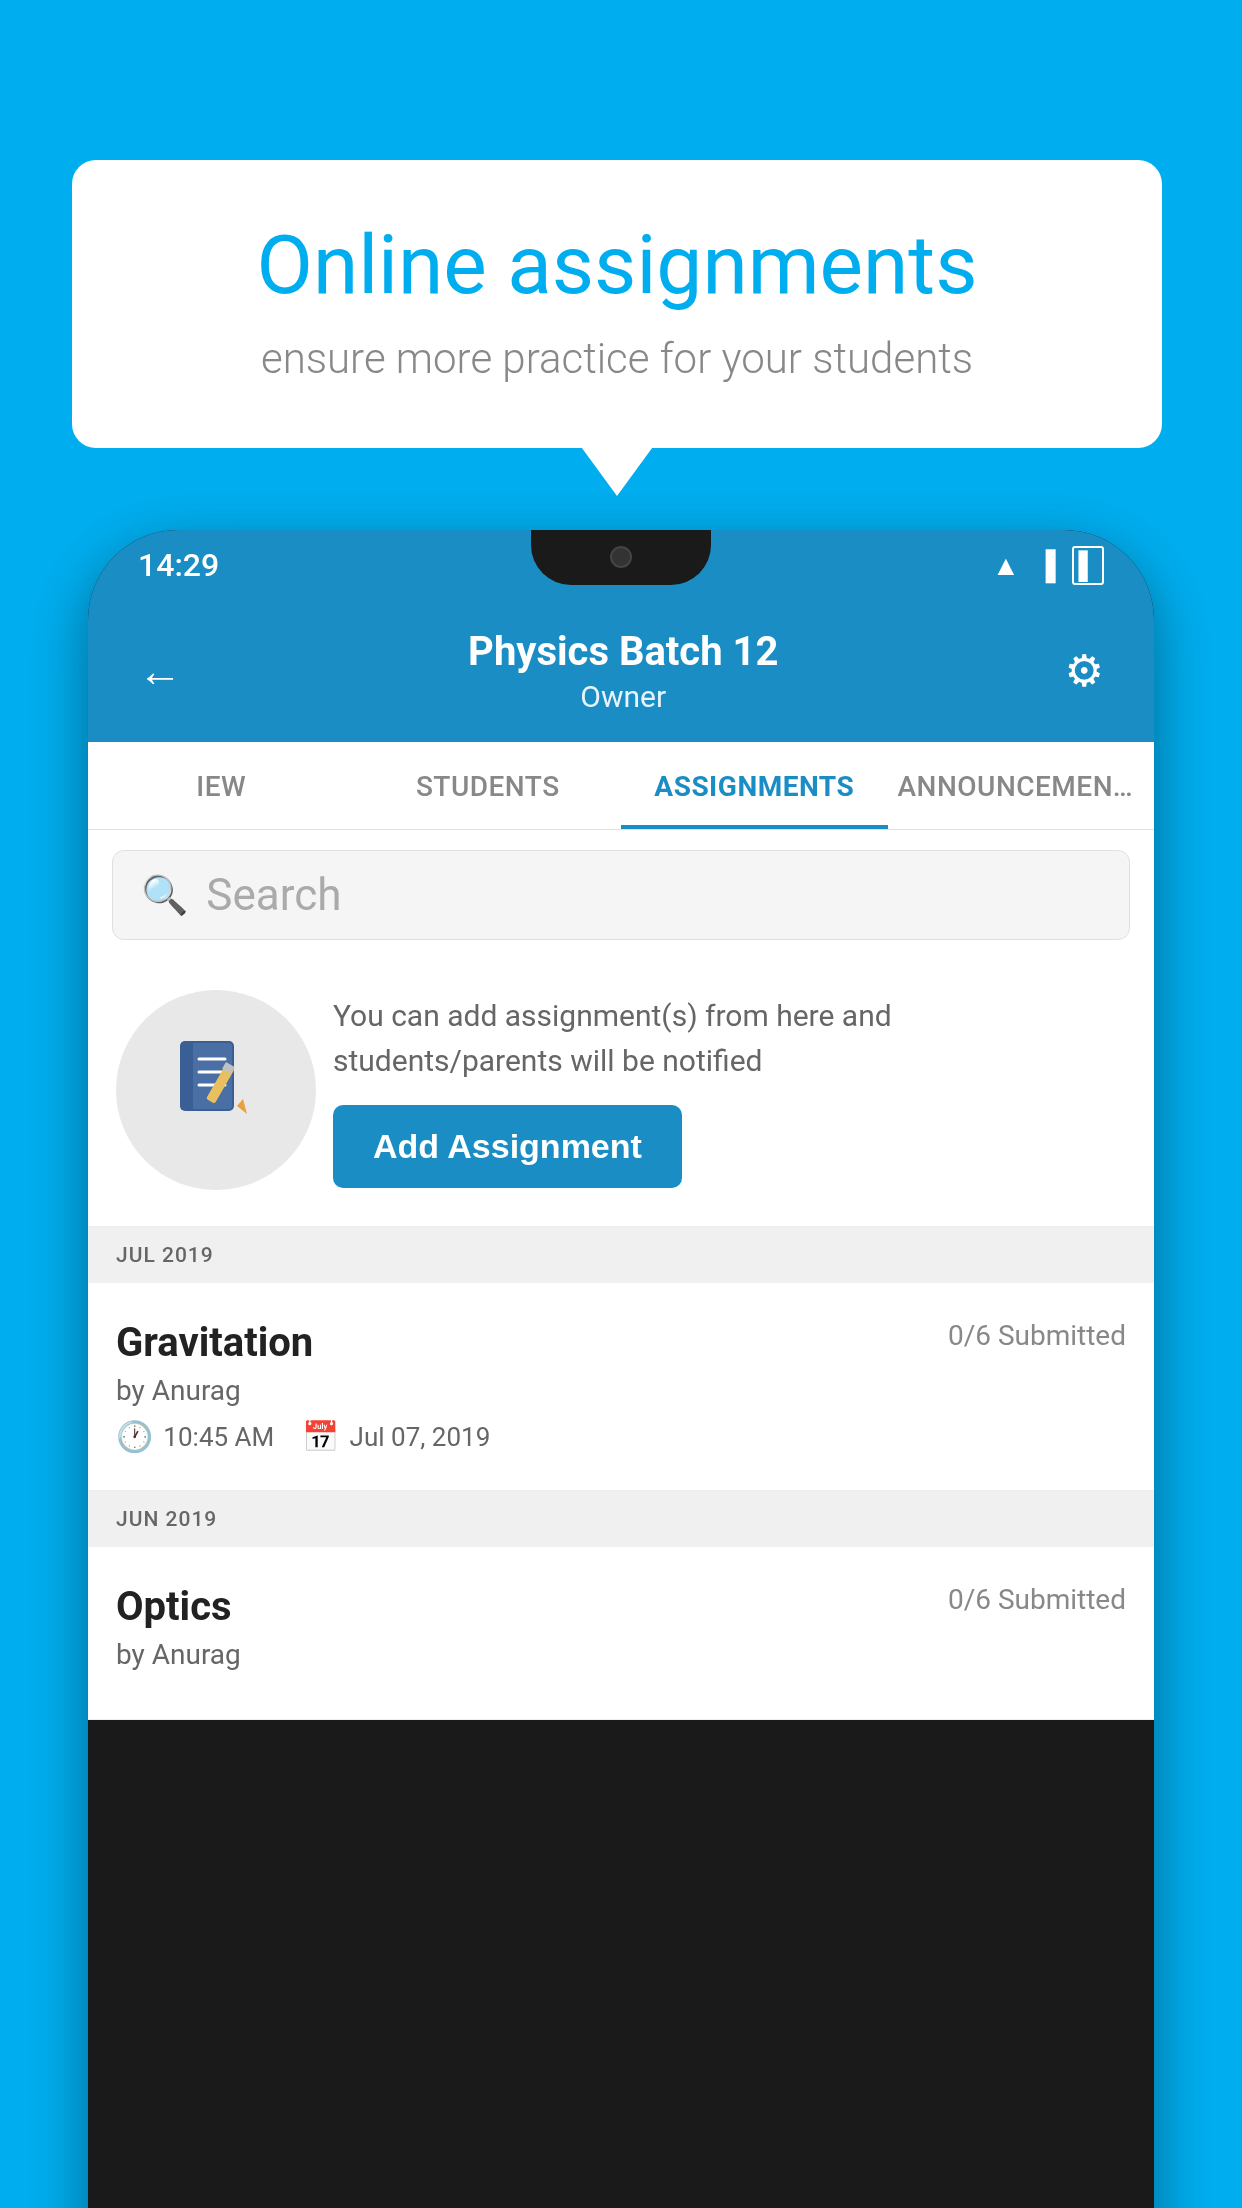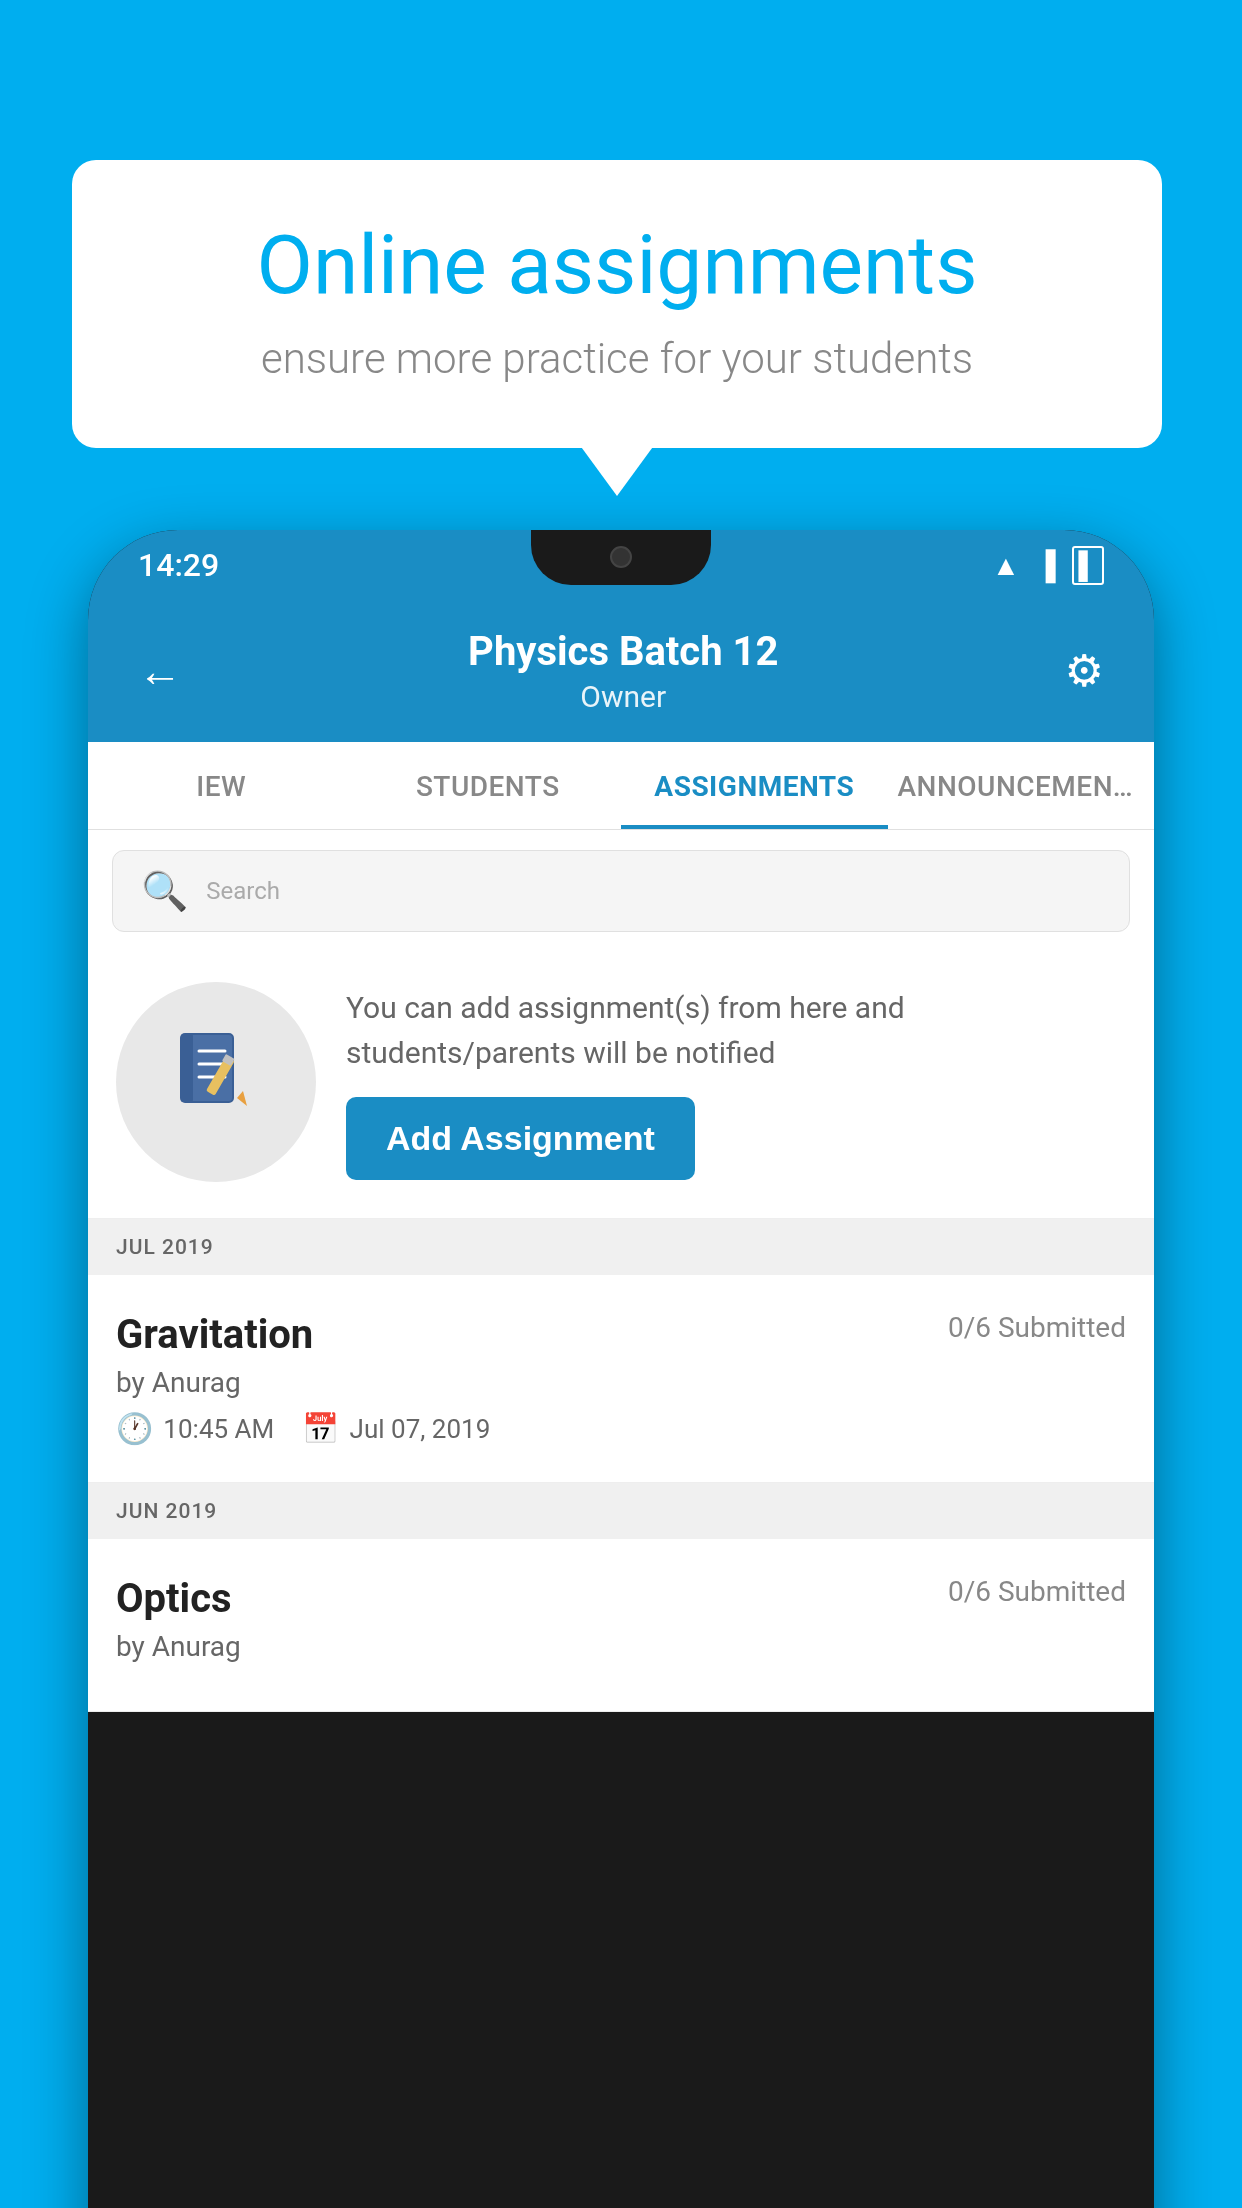--- a/index.html
+++ b/index.html
@@ -206,30 +206,30 @@
       display: flex;
       align-items: center;
       background: #f5f5f5;
       border: 1px solid #e0e0e0;
       border-radius: 12px;
       padding: 18px 28px;
       gap: 18px;
     }
 
     .search-text {
-      font-size: 24px;
+      font-size: 44px;
       color: #aaa;
     }
 
     
     .promo-section {
       padding: 30px 28px 36px;
       display: flex;
       align-items: center;
-      gap: 30px;
+      gap: 17px;
       background: white;
       border-bottom: 1px solid #eee;
     }
 
     .promo-icon-circle {
       width: 200px;
       height: 200px;
       min-width: 200px;
       background: #e8e8e8;
       border-radius: 50%;

